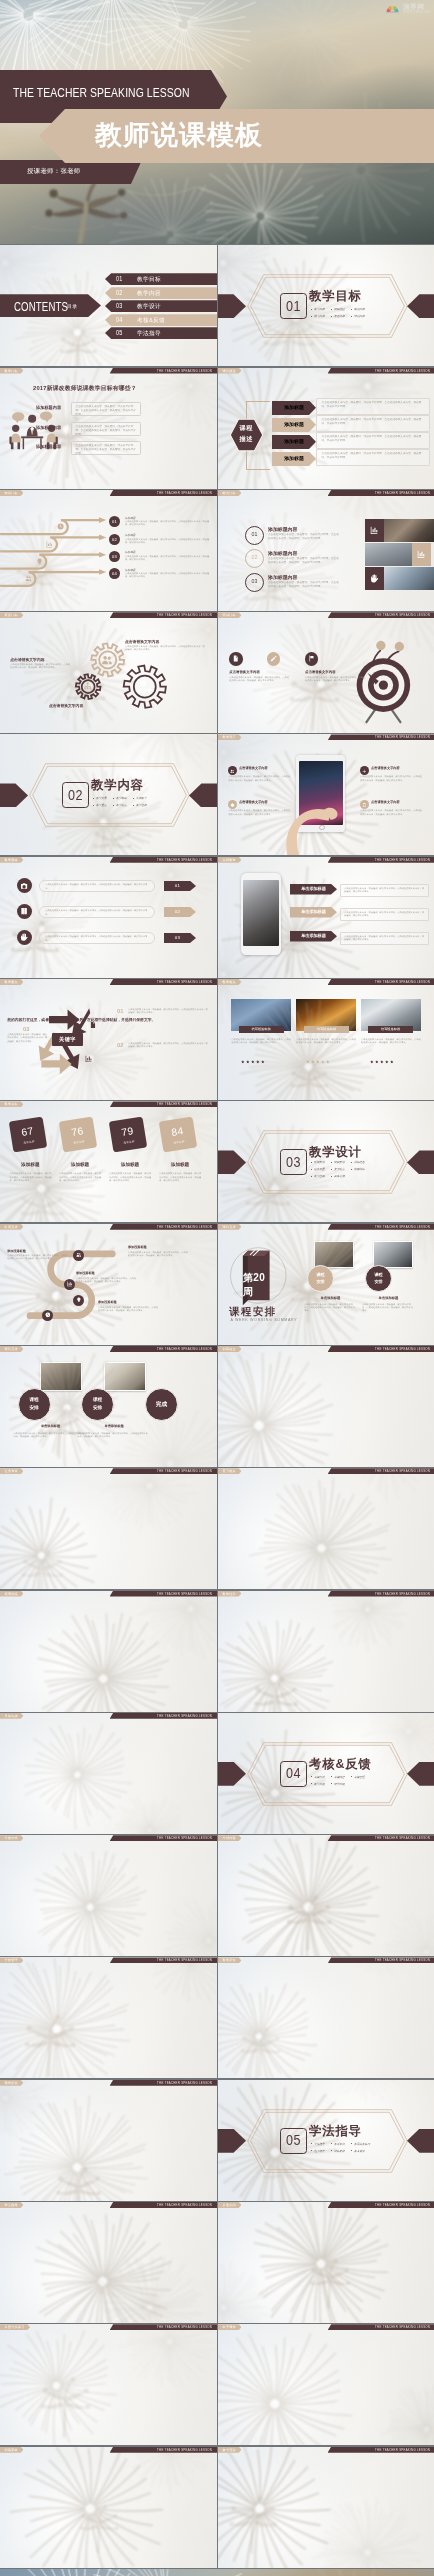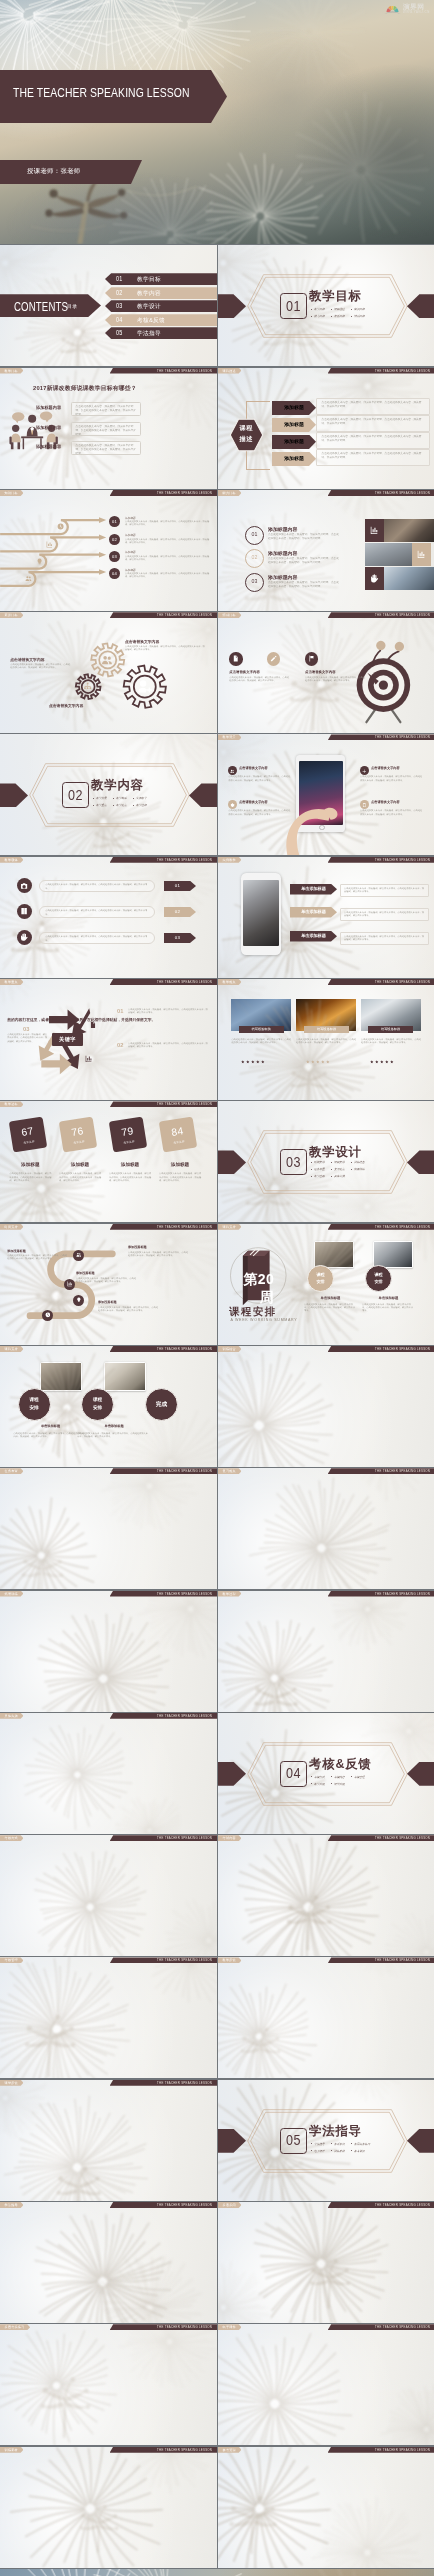--- a/index.html
+++ b/index.html
@@ -170,21 +170,21 @@
 .ncs{position:absolute;left:0;top:20.6px;width:34px;text-align:center;color:rgba(255,255,255,.82);font-size:2.6px;letter-spacing:0.2px}
 .nct{position:absolute;top:61px;width:38px;text-align:center;color:#53383b;font-size:4.6px;font-weight:bold;z-index:5}
 .ncb{position:absolute;top:71px;width:44px;z-index:5}
 
 .spsvg{position:absolute;left:0;top:0;width:217px;height:121px;z-index:4}
 .spc{position:absolute;width:11.3px;height:11.3px;border-radius:50%;background:#53383b;z-index:5;display:flex;align-items:center;justify-content:center}
 .spt{position:absolute;color:#53383b;font-size:3.1px;font-weight:bold;z-index:5}
 .spb{position:absolute;width:60px;z-index:5}
 
 .wbsvg{position:absolute;left:0;top:0;width:217px;height:121px;z-index:4}
-.wbw{position:absolute;left:25px;top:47px;width:31px;text-align:right;color:#fff;font-size:14px;font-weight:bold;z-index:6;letter-spacing:0.3px}
+.wbw{position:absolute;left:25px;top:47px;width:31px;text-align:left;color:#fff;font-size:10px;font-weight:bold;z-index:6;letter-spacing:0.3px}
 .wbt{position:absolute;left:11.3px;top:81px;color:#53383b;font-size:10.3px;font-weight:bold;letter-spacing:1.5px;z-index:5}
 .wbs{position:absolute;left:12.4px;top:94px;color:#8d8277;font-size:3.6px;letter-spacing:0.7px;z-index:5}
 .wbp{position:absolute;top:17.5px;width:38px;height:25px;border:1px solid #fff;border-radius:1.5px;box-shadow:0 0.5px 1.5px rgba(0,0,0,.2)}
 .wbc{position:absolute;top:41px;width:25px;height:25px;border-radius:50%;z-index:6;border:0.8px solid #f2efeb}
 .wbc span{position:absolute;left:0;width:25px;text-align:center;color:#fff;font-size:4.1px;font-weight:bold}
 .wbc span:nth-of-type(1){top:6.2px}.wbc span:nth-of-type(2){top:13px}
 .wbcap{position:absolute;top:72px;width:53px;text-align:center;color:#53383b;font-size:3.3px;font-weight:bold;z-index:5}
 .wbb{position:absolute;top:79px;width:53px;z-index:5}
 
 .c3{position:absolute;top:42px;width:31px;height:31px;border-radius:50%;z-index:6;border:0.8px solid #f2efeb}
@@ -667,20 +667,23 @@
           <circle cx="240" cy="418" r="7" fill="#4d4034"></circle>
  <circle cx="196" cy="340" r="7" fill="#4d4034"></circle>
  <path d="M248 370 C300 386 340 380 382 362" stroke="#cdc4ac" stroke-width="2" fill="none" opacity=".6"></path>
  <path d="M60 440 C110 452 160 450 205 438" stroke="#b8ae97" stroke-width="2" fill="none" opacity=".5"></path>
 </g>
       </svg>
 <div class="cvhaze"></div>
 <div class="cv1">
         <span>THE TEACHER SPEAKING LESSON</span>
       </div>
+<div class="cv2">
+        <span>教师说课模板</span>
+      </div>
 <div class="cv3">
         <span>授课老师：张老师</span>
       </div>
 <div class="wm">
 <svg viewBox="0 0 66 42" width="17" height="10.8">
           <g transform="translate(33,31)">
 <path d="M-23.5 0A23.5 23.5 0 0 1-17.3-15.9L-6.4-6A8.8 8.8 0 0 0-8.7 0Z" fill="#d8343c"></path>
 <path d="M-16.2-17.1A23.5 23.5 0 0 1-5.6-22.9L-2.7-8.5A8.8 8.8 0 0 0-6.6-6.4Z" fill="#ef8022"></path>
 <path d="M-4-23.2A23.5 23.5 0 0 1 4-23.2L1.5-8.7A8.8 8.8 0 0 0-1.5-8.7Z" fill="#f9bc15"></path>
 <path d="M5.6-22.9A23.5 23.5 0 0 1 16.2-17.1L6.6-6.4A8.8 8.8 0 0 0 2.7-8.5Z" fill="#6fbd45"></path>

